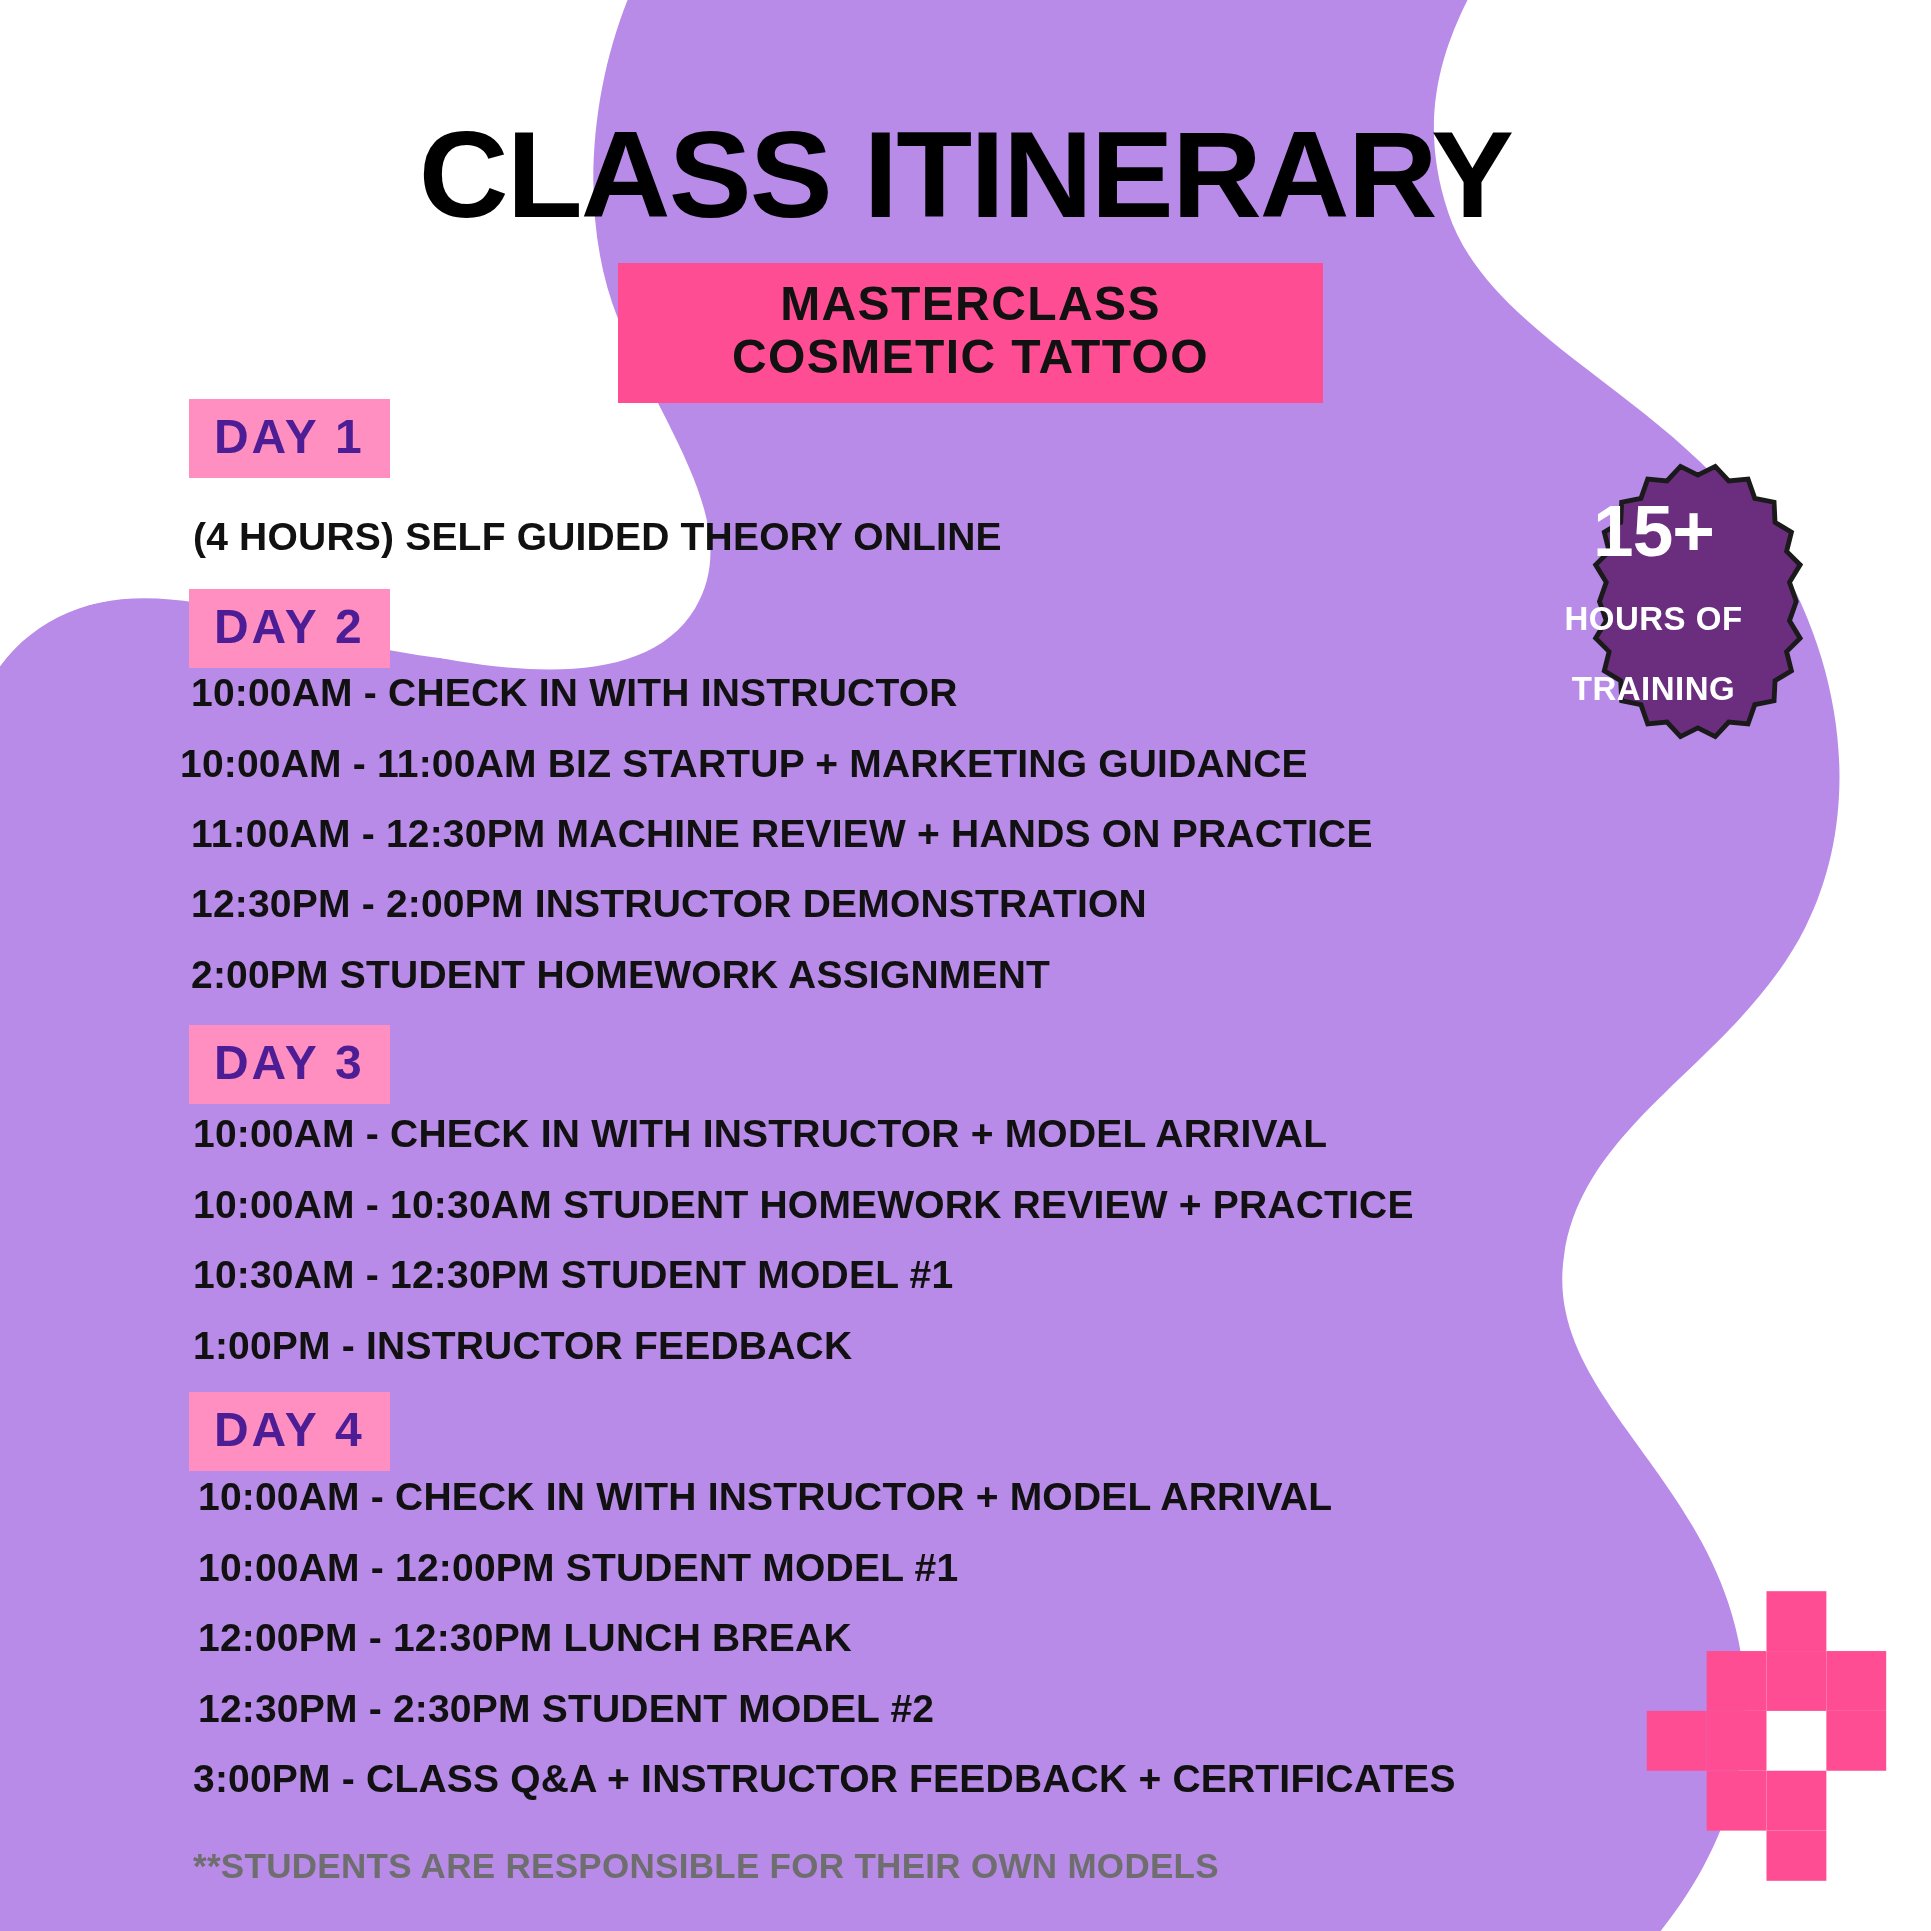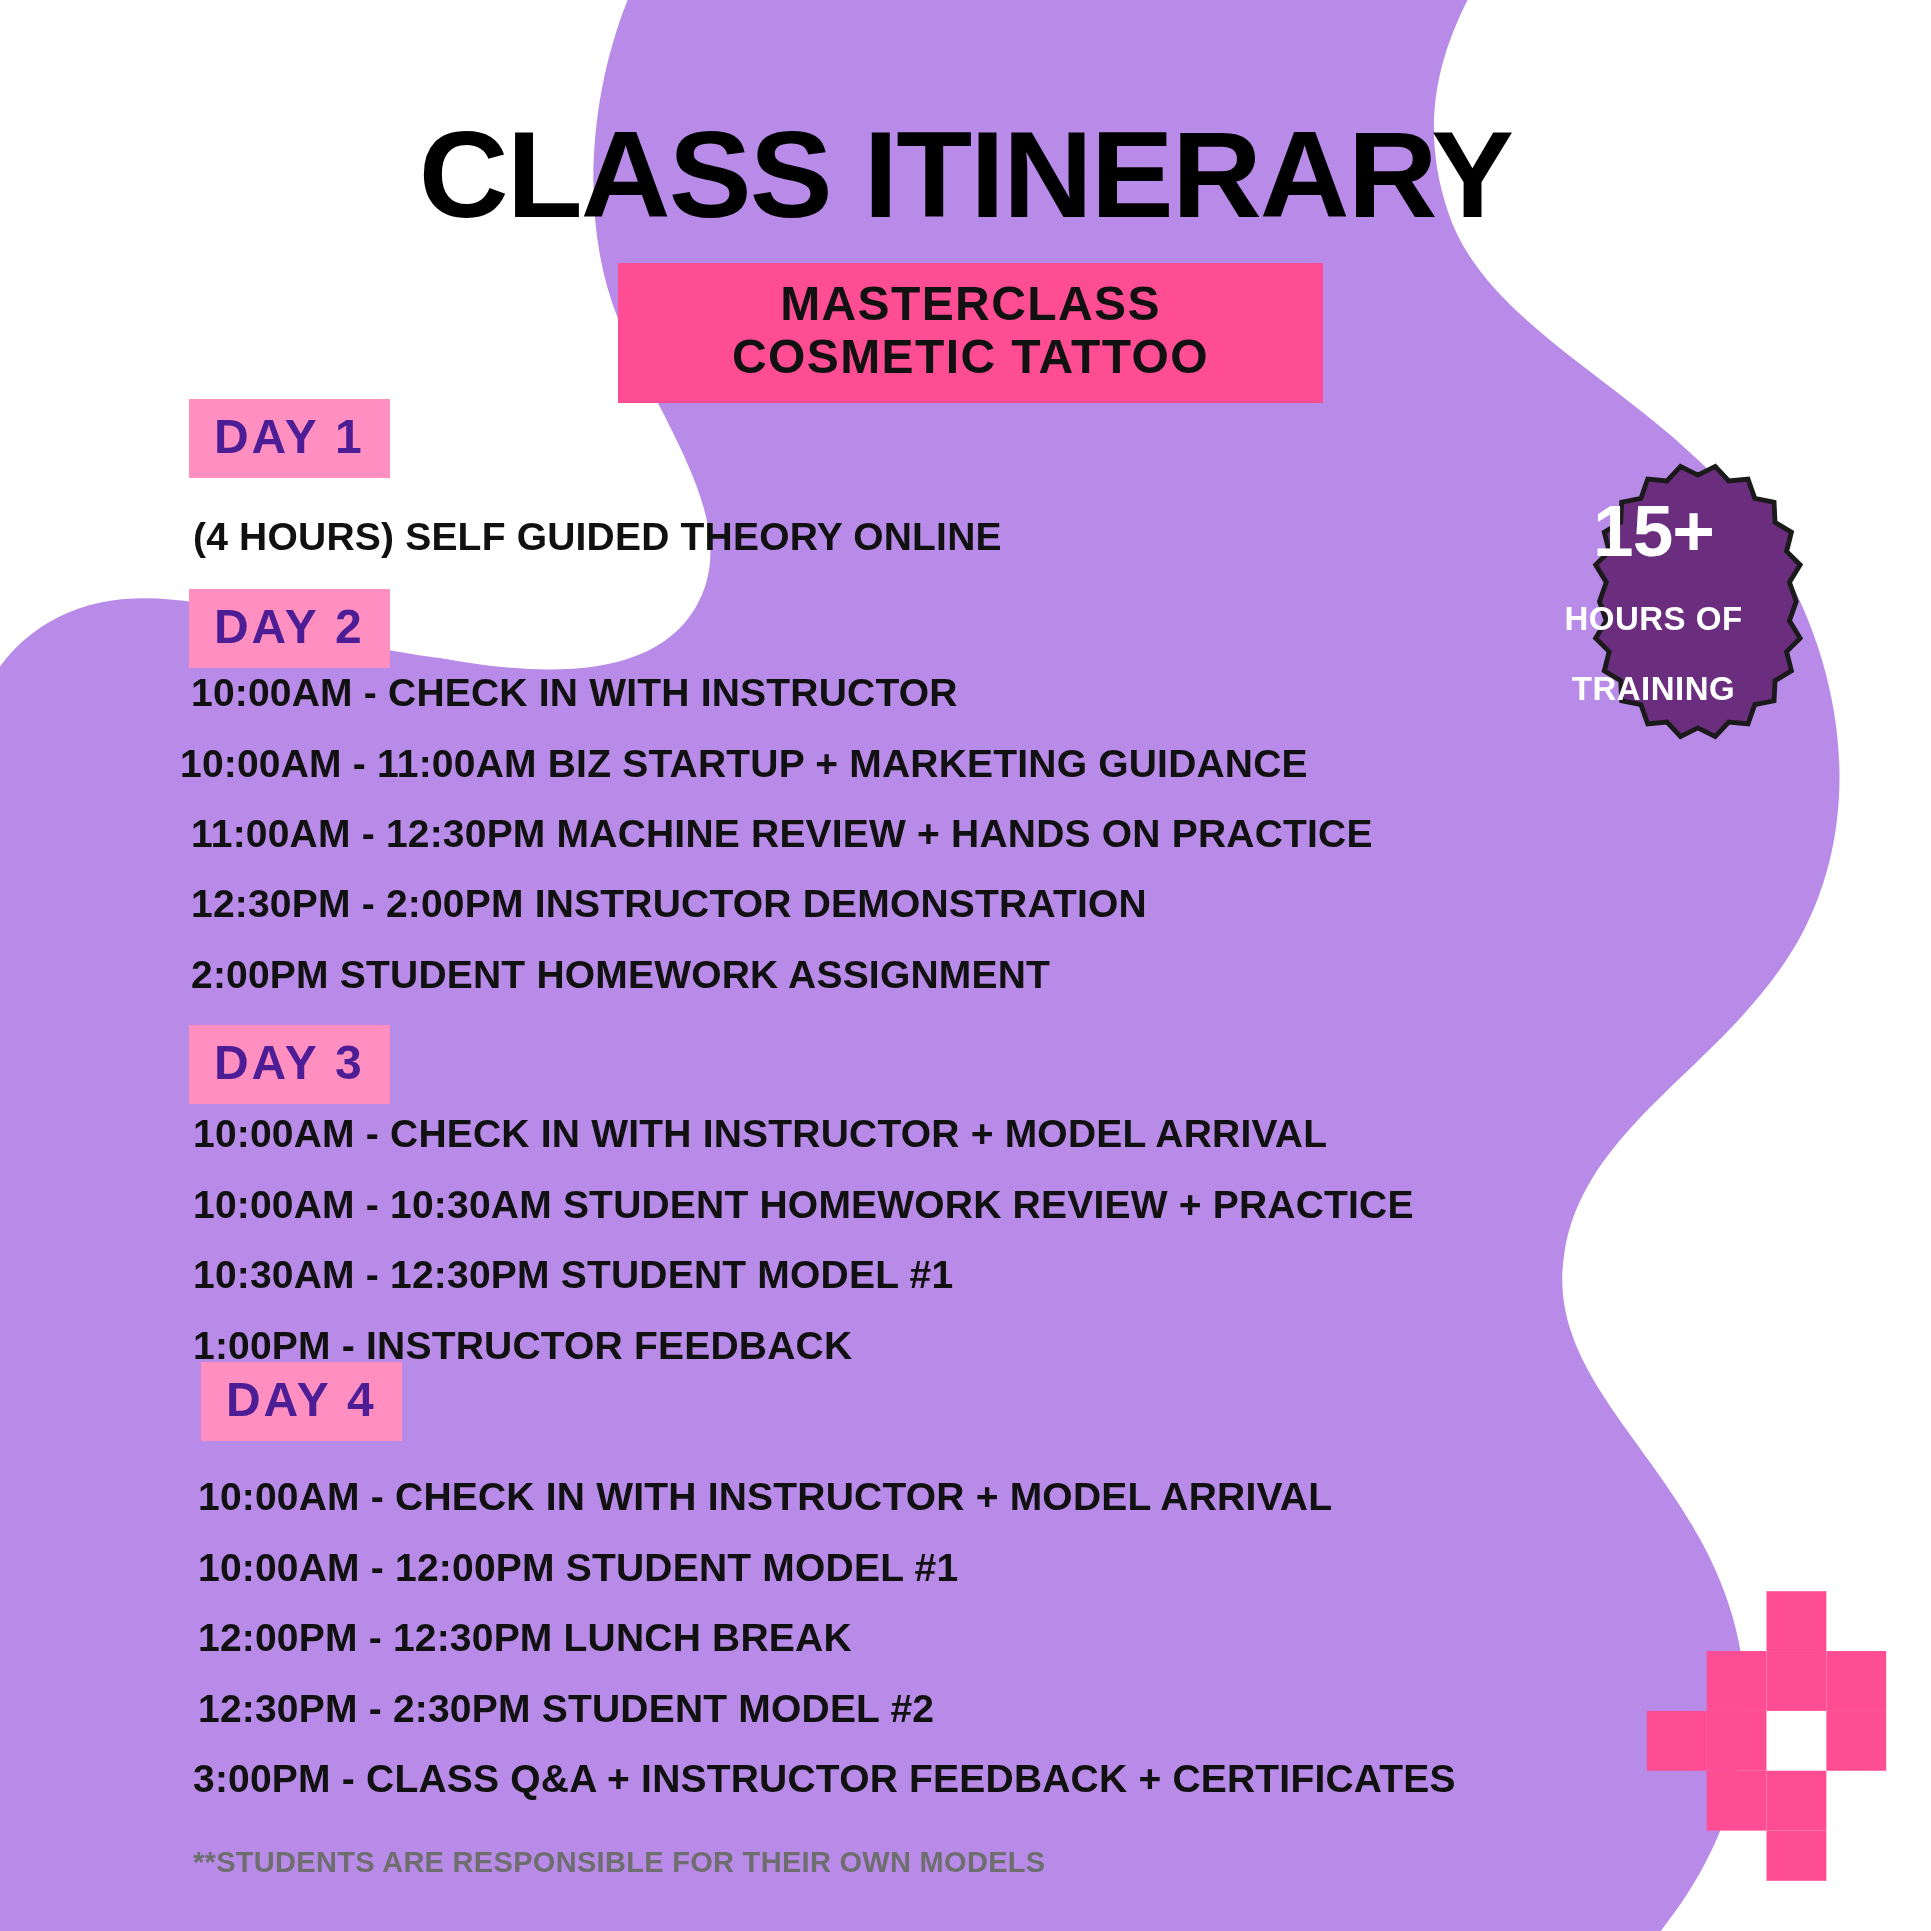--- a/index.html
+++ b/index.html
@@ -84,21 +84,21 @@
     font-size: 39px;
     font-weight: 700;
     color: #111111;
     letter-spacing: 0.2px;
     white-space: nowrap;
   }
   .line.plain { font-weight: 600; }
 
   .footnote {
     position: absolute;
-    font-size: 29px;
+    font-size: 35px;
     font-weight: 700;
     color: #6e6e6e;
     letter-spacing: 0.3px;
     white-space: nowrap;
   }
 
   
   .hours-badge {
     position: absolute;
     top: 452px;
@@ -175,21 +175,21 @@
   <div class="line" style="top:812px; left:191px;">11:00AM - 12:30PM MACHINE REVIEW + HANDS ON PRACTICE</div>
   <div class="line" style="top:882px; left:191px;">12:30PM - 2:00PM INSTRUCTOR DEMONSTRATION</div>
   <div class="line" style="top:953px; left:191px;">2:00PM STUDENT HOMEWORK ASSIGNMENT</div>
 
   <div class="day-badge" style="top:1025px; left:189px;">DAY 3</div>
   <div class="line" style="top:1112px; left:193px;">10:00AM - CHECK IN WITH INSTRUCTOR + MODEL ARRIVAL</div>
   <div class="line" style="top:1183px; left:193px;">10:00AM - 10:30AM STUDENT HOMEWORK REVIEW + PRACTICE</div>
   <div class="line" style="top:1253px; left:193px;">10:30AM - 12:30PM STUDENT MODEL #1</div>
   <div class="line" style="top:1324px; left:193px;">1:00PM - INSTRUCTOR FEEDBACK</div>
 
-  <div class="day-badge" style="top:1362px; left:189px;margin-left:12px;">DAY 4</div>
+  <div class="day-badge" style="top:1392px; left:189px;">DAY 4</div>
   <div class="line" style="top:1475px; left:198px;">10:00AM - CHECK IN WITH INSTRUCTOR + MODEL ARRIVAL</div>
   <div class="line" style="top:1546px; left:198px;">10:00AM - 12:00PM STUDENT MODEL #1</div>
   <div class="line" style="top:1616px; left:198px;">12:00PM - 12:30PM LUNCH BREAK</div>
   <div class="line" style="top:1687px; left:198px;">12:30PM - 2:30PM STUDENT MODEL #2</div>
   <div class="line" style="top:1757px; left:193px;">3:00PM - CLASS Q&amp;A + INSTRUCTOR FEEDBACK + CERTIFICATES</div>
 
   <div class="footnote" style="top:1846px; left:193px;">**STUDENTS ARE RESPONSIBLE FOR THEIR OWN MODELS</div>
 
   <div class="hours-badge">
     <svg viewBox="0 0 310 310" xmlns="http://www.w3.org/2000/svg">

